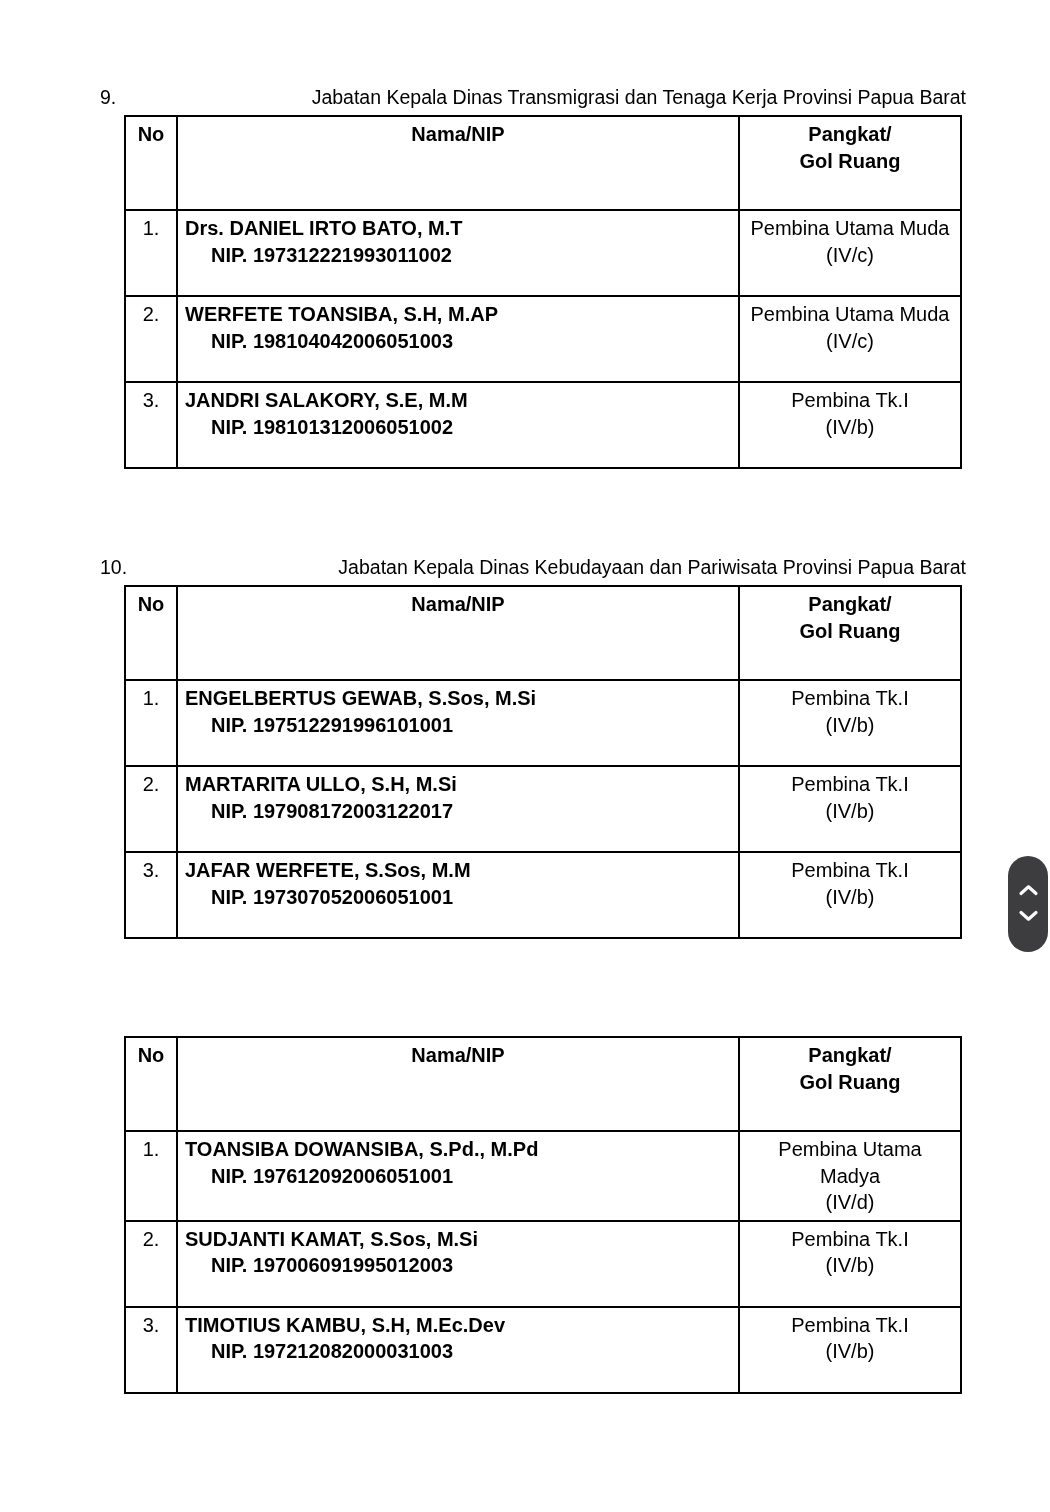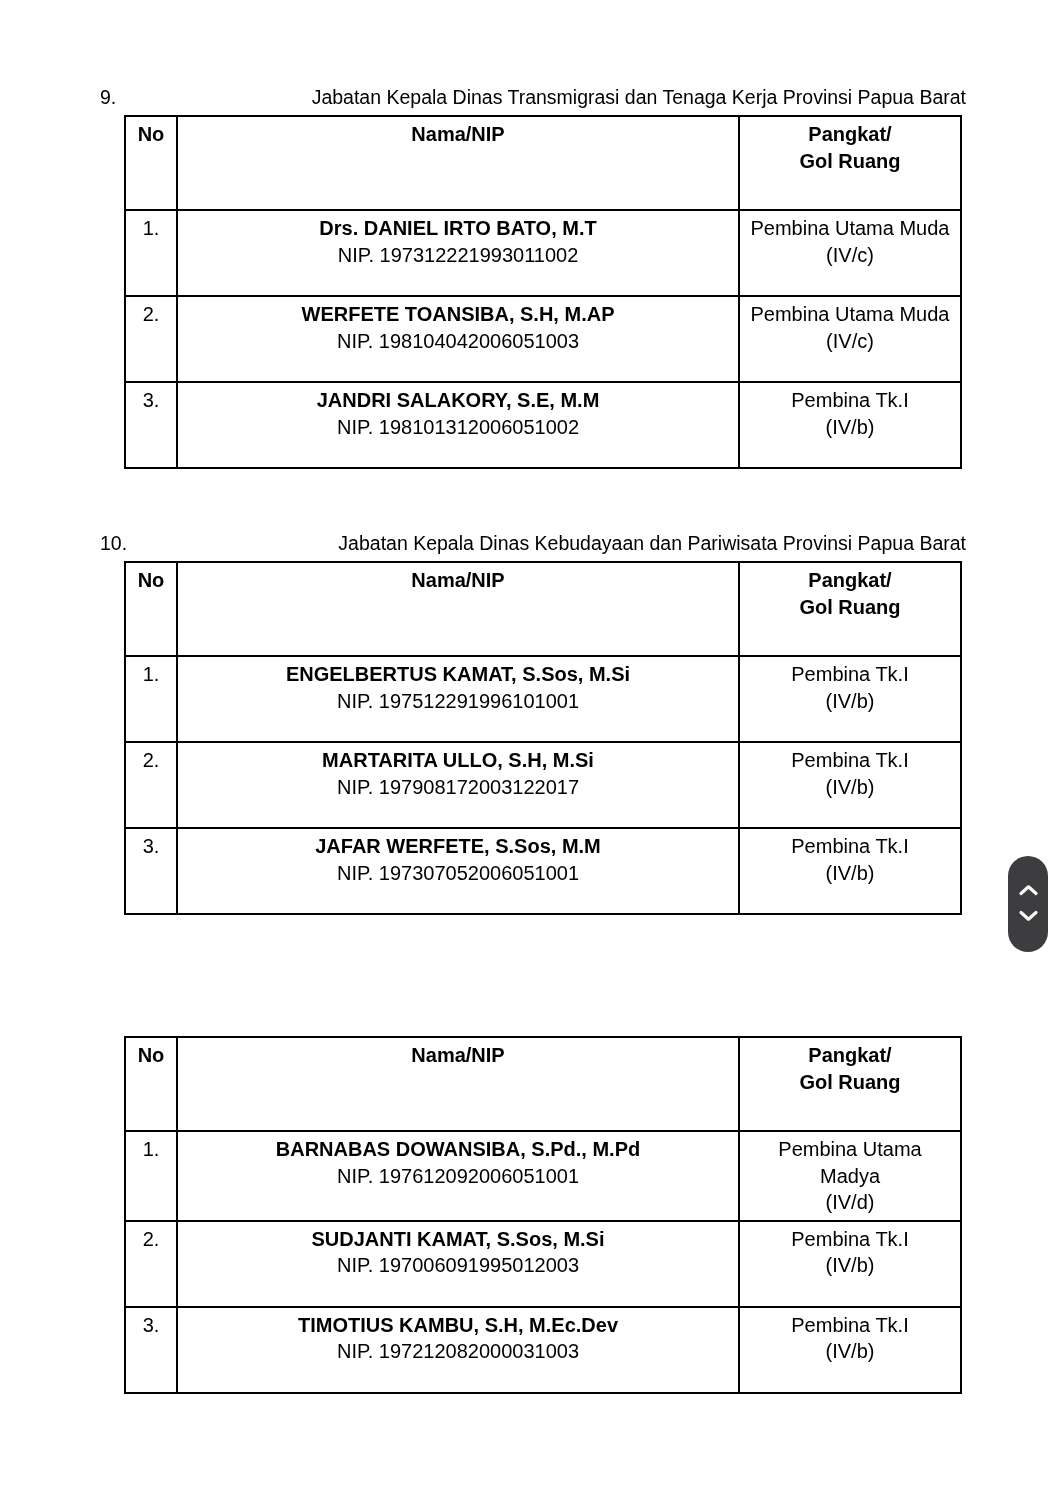--- a/index.html
+++ b/index.html
@@ -23,30 +23,29 @@
     margin-left: 24px;
     width: 838px;
     border-radius: 11px;
   }
   .officials-table th, .officials-table td {
     border: 2px solid #000000;
     vertical-align: top;
     padding: 4px 7px;
     font-size: 20px;
     line-height: 26.5px;
-    text-align: center;
   }
   .officials-table thead th { height: 84px; font-weight: bold; text-align: center; }
   .officials-table tbody td { height: 76px; }
   col.col-no { width: 52px; }
   col.col-pangkat { width: 222px; }
   td.no-cell { text-align: center; }
   td.pangkat-cell { text-align: center; }
   .name { font-weight: bold; }
-  .nip { font-weight: normal; }
+  .nip { font-weight: bold; margin-left: 26px; }
 
   .scroll-widget {
     position: absolute;
     left: 1008px; top: 856px;
     width: 40px; height: 96px;
     background: #3d3d40;
     border-radius: 20px;
     display: flex;
     flex-direction: column;
     align-items: center;
@@ -119,21 +118,21 @@
         </td>
         <td class="pangkat-cell">
           <div>Pembina Tk.I</div>
           <div>(IV/b)</div>
         </td>
       </tr>
     </tbody>
   </table>
 </section>
 
-<section class="doc-section" style="top:532px">
+<section class="doc-section" style="top:556px">
   <div class="sec-heading">
     <span class="sec-num">10.</span>
     <span class="sec-title">Jabatan Kepala Dinas Kebudayaan dan Pariwisata Provinsi Papua Barat</span>
   </div>
   <table class="officials-table">
     <colgroup>
         <col class="col-no">
         <col class="col-nama">
         <col class="col-pangkat">
       </colgroup>
@@ -144,21 +143,21 @@
         <th>
           <div>Pangkat/</div>
           <div>Gol Ruang</div>
         </th>
       </tr>
     </thead>
     <tbody>
       <tr>
         <td class="no-cell">1.</td>
         <td>
-          <div class="name">ENGELBERTUS KAMAT, S.Sos, M.Si</div>
+          <div class="name">ENGELBERTUS GEWAB, S.Sos, M.Si</div>
           <div class="nip">NIP. 197512291996101001</div>
         </td>
         <td class="pangkat-cell">
           <div>Pembina Tk.I</div>
           <div>(IV/b)</div>
         </td>
       </tr>
       <tr>
         <td class="no-cell">2.</td>
         <td>
@@ -199,21 +198,21 @@
         <th>
           <div>Pangkat/</div>
           <div>Gol Ruang</div>
         </th>
       </tr>
     </thead>
     <tbody>
       <tr>
         <td class="no-cell">1.</td>
         <td>
-          <div class="name">BARNABAS DOWANSIBA, S.Pd., M.Pd</div>
+          <div class="name">TOANSIBA DOWANSIBA, S.Pd., M.Pd</div>
           <div class="nip">NIP. 197612092006051001</div>
         </td>
         <td class="pangkat-cell">
           <div>Pembina Utama Madya</div>
           <div>(IV/d)</div>
         </td>
       </tr>
       <tr>
         <td class="no-cell">2.</td>
         <td>

